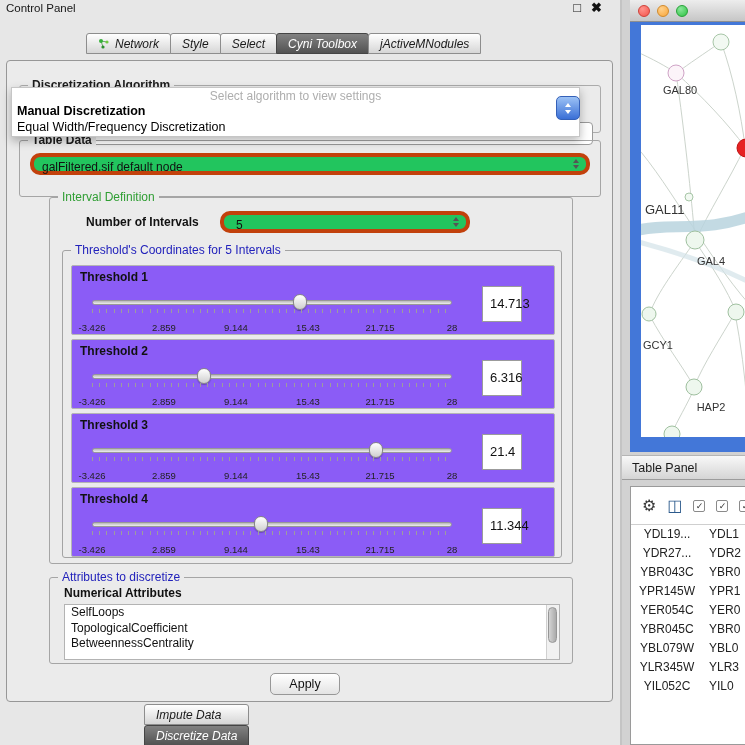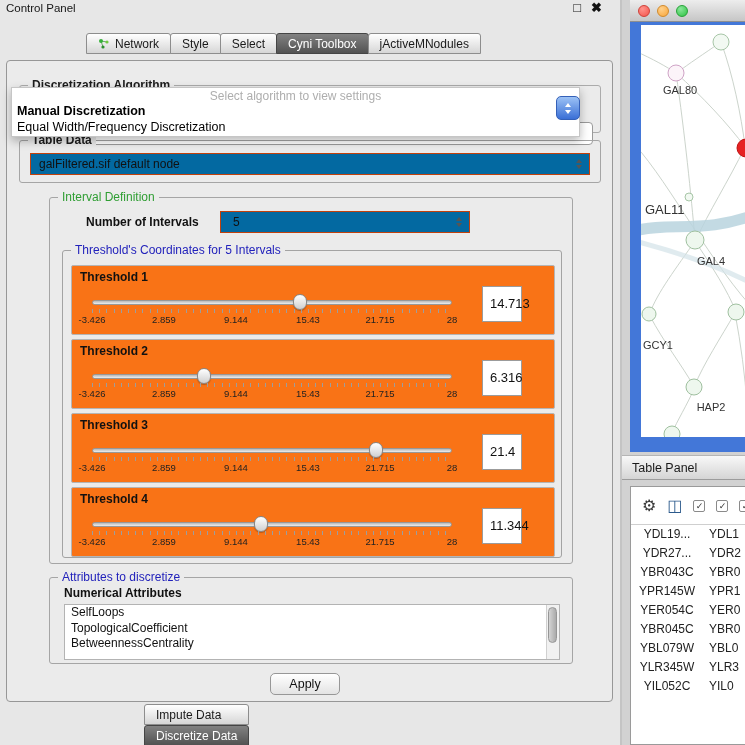--- a/index.html
+++ b/index.html
@@ -18,21 +18,21 @@
   .wc { cursor:pointer; line-height:16px; }
   .wc.close { font-weight:bold; }
 
   .tabs-row { position:absolute; display:flex; }
   .top-tabs { left:87px; top:33px; }
   .bottom-tabs { left:145px; top:704px;flex-direction:column; }
   .tab {
     height:21px; padding:0 11px; font-size:12px; color:#1a1a1a;
     background:linear-gradient(#ffffff,#d6d6d6); border:1px solid #8d8d8d;
     margin-left:-1px; display:flex; align-items:center; gap:5px; cursor:pointer;
-    border-radius:3px 3px 0 0; white-space:nowrap;
+    border-radius:3px 3px 0 0; white-space:nowrap;font-style:italic;
   }
   .tab.selected { background:linear-gradient(#828282,#525252); color:#fff; border-color:#454545; }
   .net-icon svg { width:12px; height:12px; display:block; }
 
   .inner-panel {
     position:absolute; left:6px; top:60px; width:607px; height:642px;
     border:1px solid #979797; border-radius:4px; background:#ebebeb;
   }
 
   .group-title {
@@ -54,49 +54,49 @@
   .cap-down { width:0; height:0; border-left:3.5px solid transparent; border-right:3.5px solid transparent; border-top:4px solid #fff; }
 
   .algo-popup {
     position:absolute; left:4px; top:26px; width:569px; height:50px; z-index:50;
     background:#fff; border:1px solid #c6c6c6; box-shadow:0 4px 9px rgba(0,0,0,.28);
   }
   .popup-header { text-align:center; font-size:12px; color:#aeaeae; padding-top:1px; height:15px; }
   .popup-item { font-size:12.5px; color:#000; padding:1px 0 1px 5px; cursor:pointer; }
   .popup-item.bold { font-weight:bold; }
 
-  .table-data-group { position:absolute; left:12px; top:79px; width:582px; height:43px; border:1px solid #a5a5a5; border-radius:3px; }
+  .table-data-group { position:absolute; left:12px; top:79px; width:582px; height:57px; border:1px solid #a5a5a5; border-radius:3px; }
   .combo {
-    position:absolute; background:#0369a1; border:1px solid #c2410c; border-radius:0;
+    position:absolute; background:#22c55e; border:4px solid #c2410c; border-radius:10px;
     font-size:12px; color:#111; cursor:pointer;
   }
   .td-combo { left:10px; top:12px; right:10px; height:22px; line-height:20px; padding-left:8px; }
   .spinner { position:absolute; right:7px; top:50%; transform:translateY(-50%); display:flex; flex-direction:column; gap:2px; }
   .sp-up   { width:0; height:0; border-left:3px solid transparent; border-right:3px solid transparent; border-bottom:4px solid #555; }
   .sp-down { width:0; height:0; border-left:3px solid transparent; border-right:3px solid transparent; border-top:4px solid #555; }
 
   .interval-group { position:absolute; left:42px; top:136px; width:524px; height:367px; border:1px solid #a5a5a5; border-radius:3px; }
   .noi-label { position:absolute; left:36px; top:17px; font-size:12px; font-weight:bold; }
   .noi-combo { left:170px; top:13px; width:250px; height:22px; line-height:20px; padding-left:12px; }
 
   .thresh-group { position:absolute; left:12px; top:52px; width:500px; height:308px; border:1px solid #a3a3a3; border-radius:3px; }
-  .tbox { position:absolute; left:8px; width:484px; height:70px; border:1px solid #b5b5b5; border-radius:2px; background:#f97316; }
+  .tbox { position:absolute; left:8px; width:484px; height:70px; border:1px solid #b5b5b5; border-radius:2px; background:#8b5cf6; }
   .t0{top:14px} .t1{top:88px} .t2{top:162px} .t3{top:236px}
   .tlabel { position:absolute; left:8px; top:4px; font-size:12px; font-weight:bold; }
   .slider { position:absolute; left:20px; top:26px; width:360px; height:38px; }
   .track { position:absolute; left:0; top:8px; width:100%; height:5px; background:linear-gradient(#b9b9b9,#ededed); border:1px solid #989898; border-radius:3px; cursor:pointer; }
   .thumb {
     position:absolute; top:2px; width:14px; height:16px; margin-left:-7px;
     background:linear-gradient(#ffffff,#cfcfcf); border:1px solid #878787; border-radius:7px;
     box-shadow:0 1px 1px rgba(0,0,0,.25); cursor:pointer;
   }
   .ticks { position:absolute; left:0; top:17px; width:100%; height:4px;
     background:repeating-linear-gradient(90deg,#9d9d9d 0 1px,transparent 1px 7.2px); }
   .scale { position:absolute; left:0; top:22px; width:100%; height:12px; font-size:9.5px; color:#222; }
-  .scale span { position:absolute; transform:translateX(-50%); white-space:nowrap; }
+  .scale span { position:absolute; transform:translateX(-50%); white-space:nowrap;margin-top:8px; }
   .scale span:nth-child(1){left:0%} .scale span:nth-child(2){left:20%} .scale span:nth-child(3){left:40%}
   .scale span:nth-child(4){left:60%} .scale span:nth-child(5){left:80%} .scale span:nth-child(6){left:100%}
   .tvalue {
     position:absolute; right:32px; top:20px; width:40px; height:36px; background:#fff;
     border:1px solid #9b9b9b; font-size:13px; text-align:right; padding:0 7px; line-height:34px; cursor:text;
   }
 
   .attr-group { position:absolute; left:42px; top:516px; width:524px; height:87px; border:1px solid #a5a5a5; border-radius:3px; }
   .attr-label { position:absolute; left:14px; top:8px; font-size:12px; font-weight:bold; }
   .attr-list { position:absolute; left:14px; top:26px; width:496px; height:56px; background:#fff; border:1px solid #b3b3b3; overflow:hidden; }

